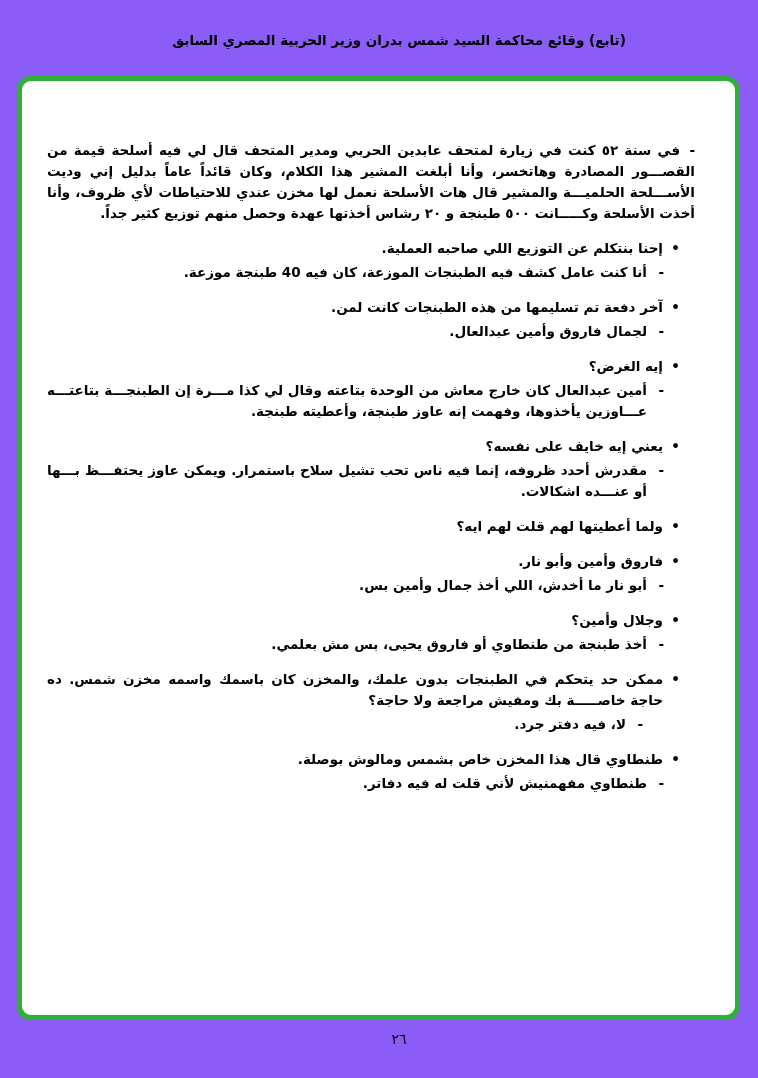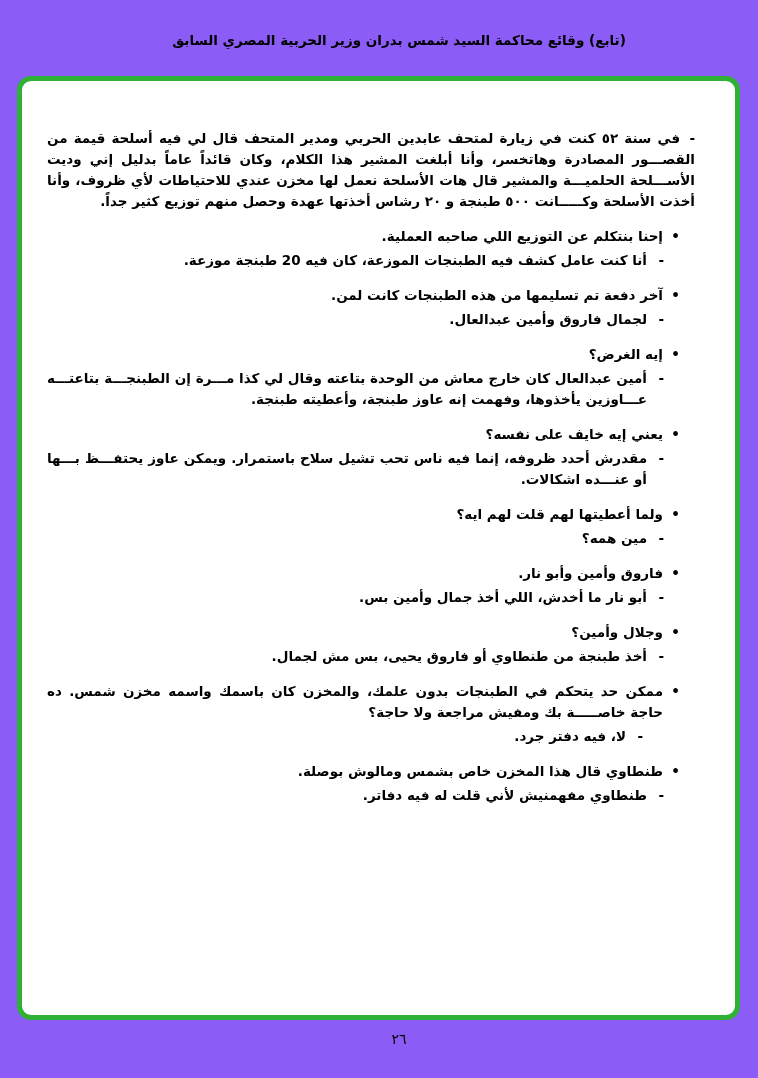--- a/index.html
+++ b/index.html
@@ -45,21 +45,21 @@
     left: 47px;
     width: 648px;
     direction: rtl;
     text-align: justify;
     font-size: 13.5px;
     font-weight: bold;
     line-height: 21px;
   }
   .item {
     position: relative;
-    margin: 0 0 3px 0;
+    margin: 12px 0 3px 0;
   }
   
   .item.hang {
     padding-right: 17px;
     text-indent: -17px;
   }
   .item .marker {
     display: inline-block;
     width: 17px;
     text-indent: 0;
@@ -92,39 +92,38 @@
 
   <div class="doc-header">(تابع) وقائع محاكمة السيد شمس بدران وزير الحربية المصري السابق</div>
 
   <div class="frame"></div>
 
   <div class="content">
 
     <div class="item p0"><span class="marker">-</span><span>في سنة ٥٢ كنت في زيارة لمتحف عابدين الحربي ومدير المتحف قال لي فيه أسلحة قيمة من القصـــور المصادرة وهاتخسر، وأنا أبلغت المشير هذا الكلام، وكان قائداً عاماً بدليل إني وديت الأســـلحة الحلميـــة والمشير قال هات الأسلحة نعمل لها مخزن عندي للاحتياطات لأي ظروف، وأنا أخذت الأسلحة وكـــــانت ٥٠٠ طبنجة و ٢٠ رشاس أخذتها عهدة وحصل منهم توزيع كثير جداً.</span></div>
 
     <div class="item hang q"><span class="marker">•</span><span>إحنا بنتكلم عن التوزيع اللي صاحبه العملية.</span></div>
-    <div class="item hang a"><span class="marker">-</span><span>أنا كنت عامل كشف فيه الطبنجات الموزعة، كان فيه 20 طبنجة موزعة.</span></div>
+    <div class="item hang a"><span class="marker">-</span><span>أنا كنت عامل كشف فيه الطبنجات الموزعة، كان فيه 40 طبنجة موزعة.</span></div>
 
     <div class="item hang q"><span class="marker">•</span><span>آخر دفعة تم تسليمها من هذه الطبنجات كانت لمن.</span></div>
     <div class="item hang a"><span class="marker">-</span><span>لجمال فاروق وأمين عبدالعال.</span></div>
 
     <div class="item hang q"><span class="marker">•</span><span>إيه الغرض؟</span></div>
     <div class="item hang a"><span class="marker">-</span><span>أمين عبدالعال كان خارج معاش من الوحدة بتاعته وقال لي كذا مـــرة إن الطبنجـــة بتاعتـــه عـــاوزين يأخذوها، وفهمت إنه عاوز طبنجة، وأعطيته طبنجة.</span></div>
 
     <div class="item hang q"><span class="marker">•</span><span>يعني إيه خايف على نفسه؟</span></div>
     <div class="item hang a"><span class="marker">-</span><span>مقدرش أحدد ظروفه، إنما فيه ناس تحب تشيل سلاح باستمرار. ويمكن عاوز يحتفـــظ بـــها أو عنـــده اشكالات.</span></div>
 
     <div class="item hang q"><span class="marker">•</span><span>ولما أعطيتها لهم قلت لهم ايه؟</span></div>
-    <div class="item hang a"><span class="marker">-</span><span>مين همه؟</span></div>
 
     <div class="item hang q"><span class="marker">•</span><span>فاروق وأمين وأبو نار.</span></div>
     <div class="item hang a"><span class="marker">-</span><span>أبو نار ما أخدش، اللي أخذ جمال وأمين بس.</span></div>
 
     <div class="item hang q"><span class="marker">•</span><span>وجلال وأمين؟</span></div>
-    <div class="item hang a"><span class="marker">-</span><span>أخذ طبنجة من طنطاوي أو فاروق يحيى، بس مش لجمال.</span></div>
+    <div class="item hang a"><span class="marker">-</span><span>أخذ طبنجة من طنطاوي أو فاروق يحيى، بس مش بعلمي.</span></div>
 
     <div class="item hang q"><span class="marker">•</span><span>ممكن حد يتحكم في الطبنجات بدون علمك، والمخزن كان باسمك واسمه مخزن شمس. ده حاجة خاصـــــة بك ومفيش مراجعة ولا حاجة؟</span></div>
     <div class="item hang a a2"><span class="marker">-</span><span>لا، فيه دفتر جرد.</span></div>
 
     <div class="item hang q"><span class="marker">•</span><span>طنطاوي قال هذا المخزن خاص بشمس ومالوش بوصلة.</span></div>
     <div class="item hang a"><span class="marker">-</span><span>طنطاوي مفهمنيش لأني قلت له فيه دفاتر.</span></div>
 
   </div>
 
   <div class="page-number">٢٦</div>

